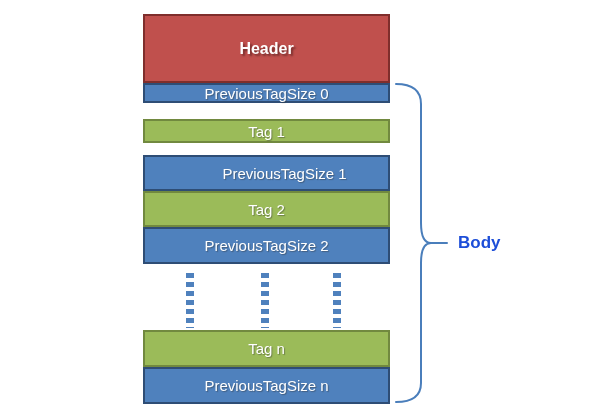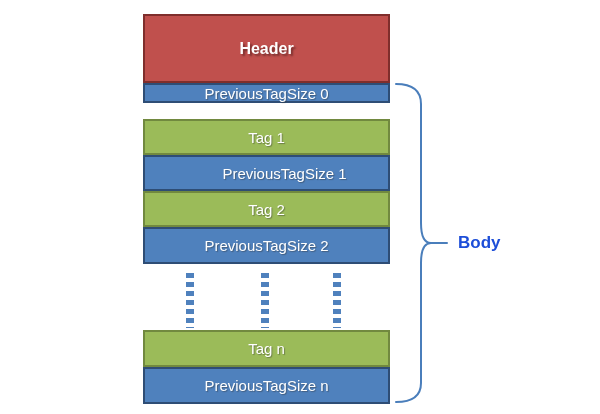--- a/index.html
+++ b/index.html
@@ -39,21 +39,21 @@
   }
   .block-size {
     background: #4f81bd;
     border: 2px solid #2e4d75;
   }
   .block-tag {
     background: #9bbb59;
     border: 2px solid #71893f;
   }
   .pts0  { top: 83px;  height: 20px; }
-  .tag1  { top: 119px; height: 36px; }
+  .tag1  { top: 119px; height: 24px; }
   .pts1  { top: 155px; height: 36px; padding-left: 36px; }
   .tag2  { top: 191px; height: 36px; }
   .pts2  { top: 227px; height: 37px; }
   .tagn  { top: 330px; height: 37px; }
   .ptsn  { top: 367px; height: 37px; }
   .dots {
     position: absolute;
     top: 273px;
     width: 8px;
     height: 55px;

